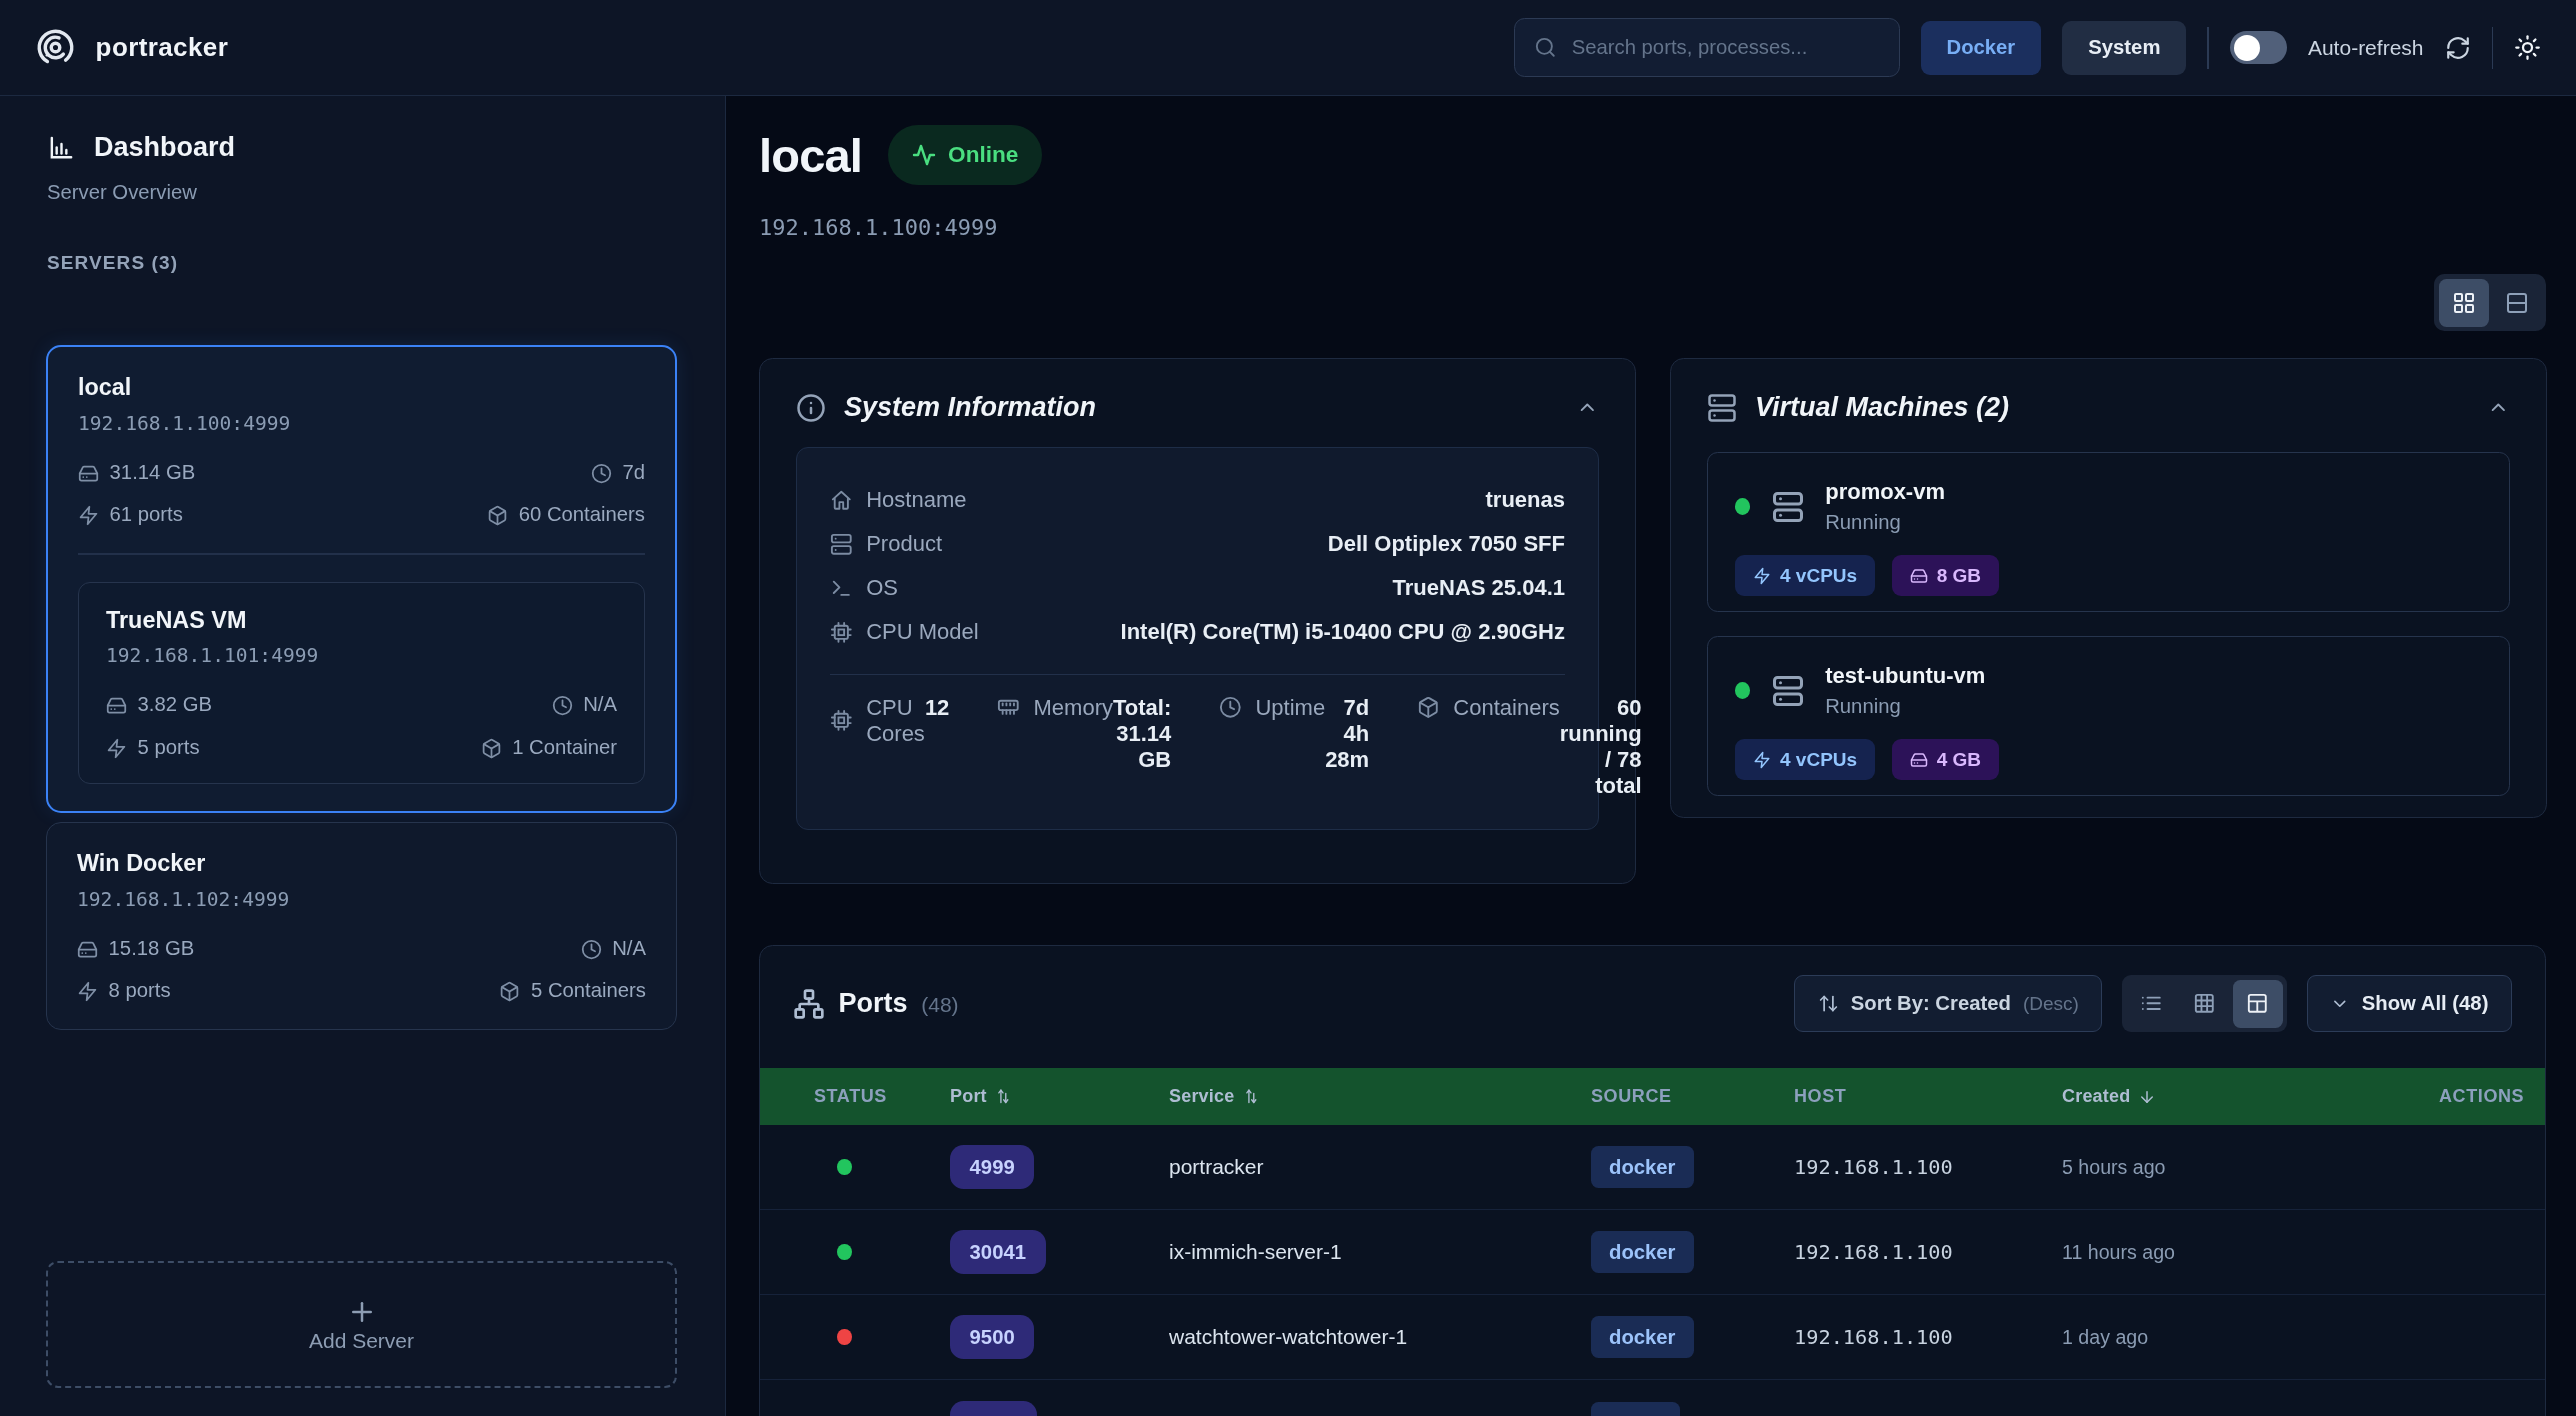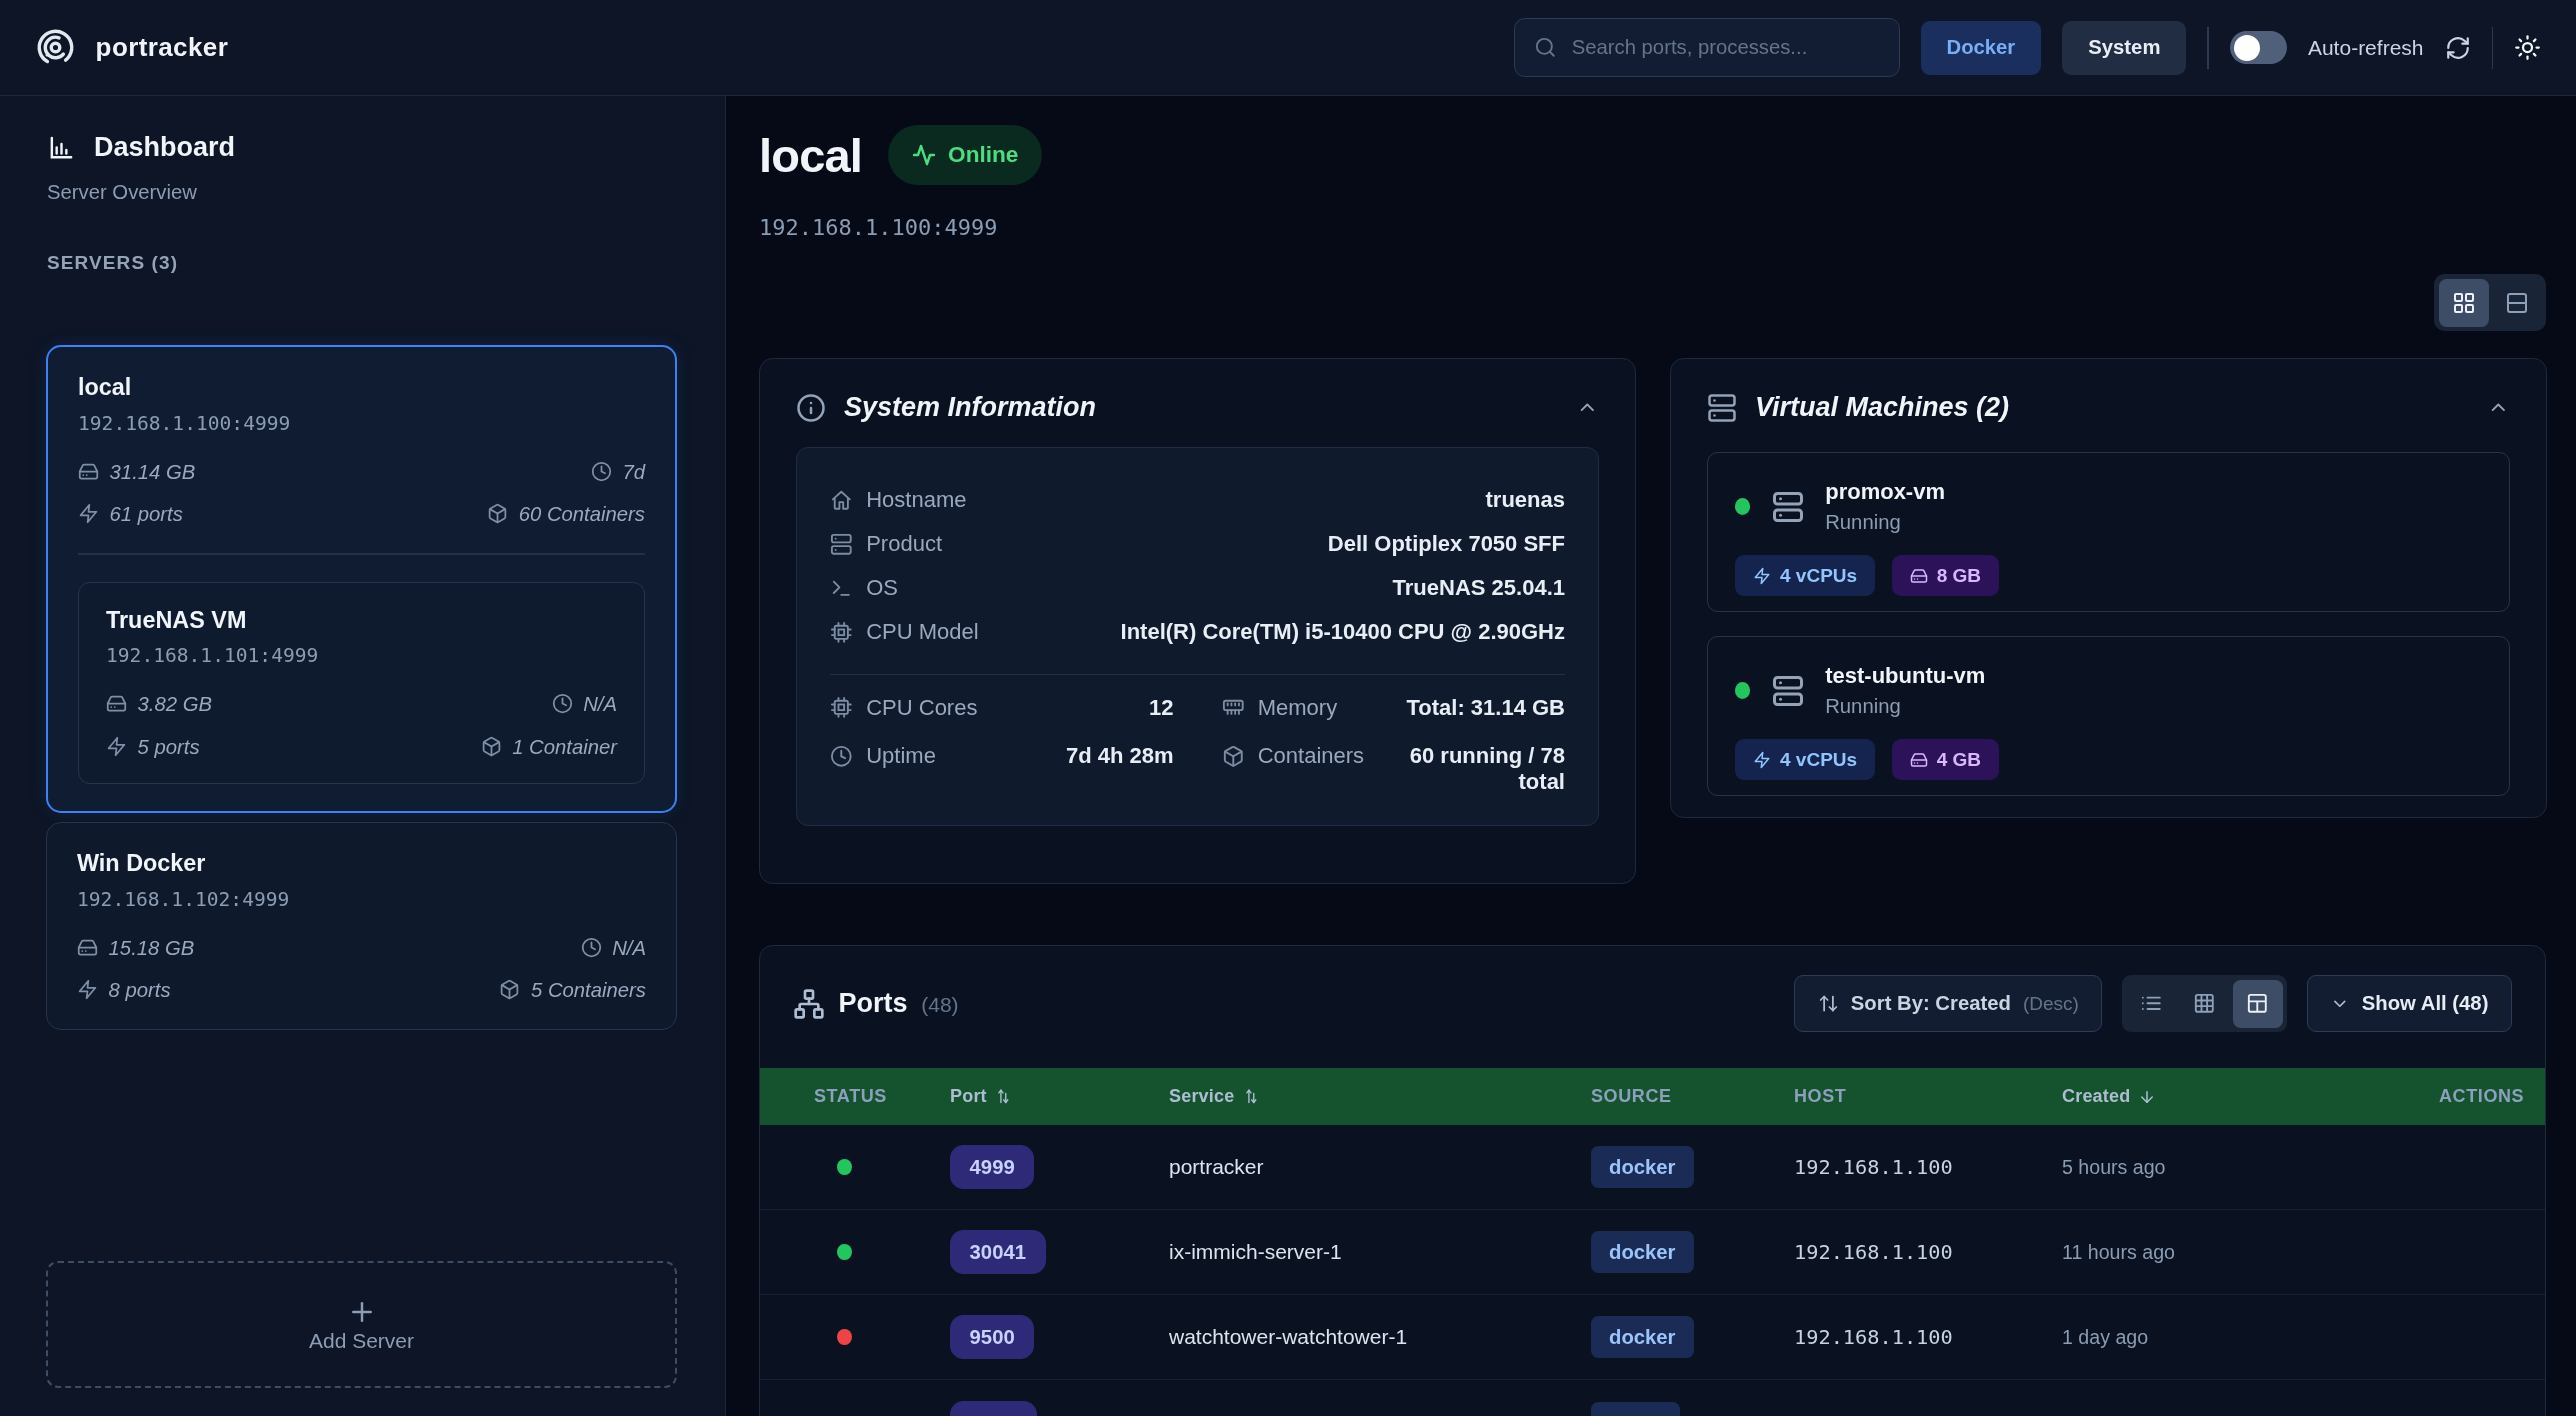--- a/index.html
+++ b/index.html
@@ -64,21 +64,21 @@
     background:#0f192c; border:1.5px solid #26344d;
   }
   .server-card.selected {
     border:2.3px solid #3b82f6; background:#101c31;
     box-shadow:0 0 19.6px rgba(59,130,246,.12);
   }
   .sc-name { font-size:23.4px; font-weight:700; color:#f1f5f9; }
   .sc-addr { margin-top:10.6px; font-size:19.6px; color:#8b9cb3; }
   .sc-stats { margin-top:26px; display:flex; flex-direction:column; gap:19.6px; }
   .sc-row { display:flex; justify-content:space-between; align-items:center; }
-  .sc-item { display:flex; align-items:flex-start; gap:10.6px; font-size:20.3px; color:#9aa9bf;font-style:italic; }
+  .sc-item { display:flex; align-items:flex-end; gap:10.6px; font-size:20.3px; color:#9aa9bf; }
   .sc-item .ic { color:#7f8fa6; }
   .sc-divider { height:1.5px; background:#22304a; margin:27px 0; }
   .nested-card {
     border:1.5px solid #26344d; border-radius:12px; padding:24px 27px; background:#0e1a2e;
   }
   .add-server {
     position:absolute; left:46px; width:631px; height:127px; bottom:29px;
     border:2.3px dashed #3d4d66; border-radius:12px; background:transparent;
     display:flex; flex-direction:column; align-items:center; justify-content:center; gap:2px;
     color:#8d9db3; cursor:pointer; font-family:"Liberation Sans", sans-serif;
@@ -119,21 +119,21 @@
   .sysinfo { left:33px; top:262px; width:877px; height:526px; }
   .info-panel {
     margin:24px 36px 0 36px; background:#101a2d; border:1.5px solid #1e2d47; border-radius:12px;
     padding:30px 33px;
   }
   .info-row { display:flex; align-items:center; justify-content:space-between; height:44px; }
   .info-label { display:flex; align-items:center; gap:13.6px; font-size:22px; color:#9aa8bd; }
   .info-label .ic { color:#7c8ca3; }
   .info-value { font-size:22px; font-weight:700; color:#e8eef5; text-align:right; }
   .info-divider { height:1.5px; background:#22304a; margin:19.6px 0; }
-  .stats-grid { display:grid; grid-template-columns:1fr 1fr; column-gap:48px; row-gap:22.6px; }
+  .stats-grid { display:grid; grid-template-columns:1fr 1fr 1fr 1fr; column-gap:48px; row-gap:22.6px; }
   .stat-cell { display:flex; align-items:flex-start; justify-content:space-between; }
   .stat-cell .info-value { max-width:226px; }
 
   
   .vmcard { left:944px; top:262px; width:877px; height:460px; }
   .vm-list { margin:29px 36px 0 36px; display:flex; flex-direction:column; gap:24px; }
   .vm-item { border:1.5px solid #26344d; border-radius:10.6px; padding:26px 27px; height:160px; }
   .vm-top { display:flex; align-items:center; gap:19.6px; }
   .dot { width:15px; height:16.6px; border-radius:50%; flex:none; }
   .dot.online { background:#22c55e; }

